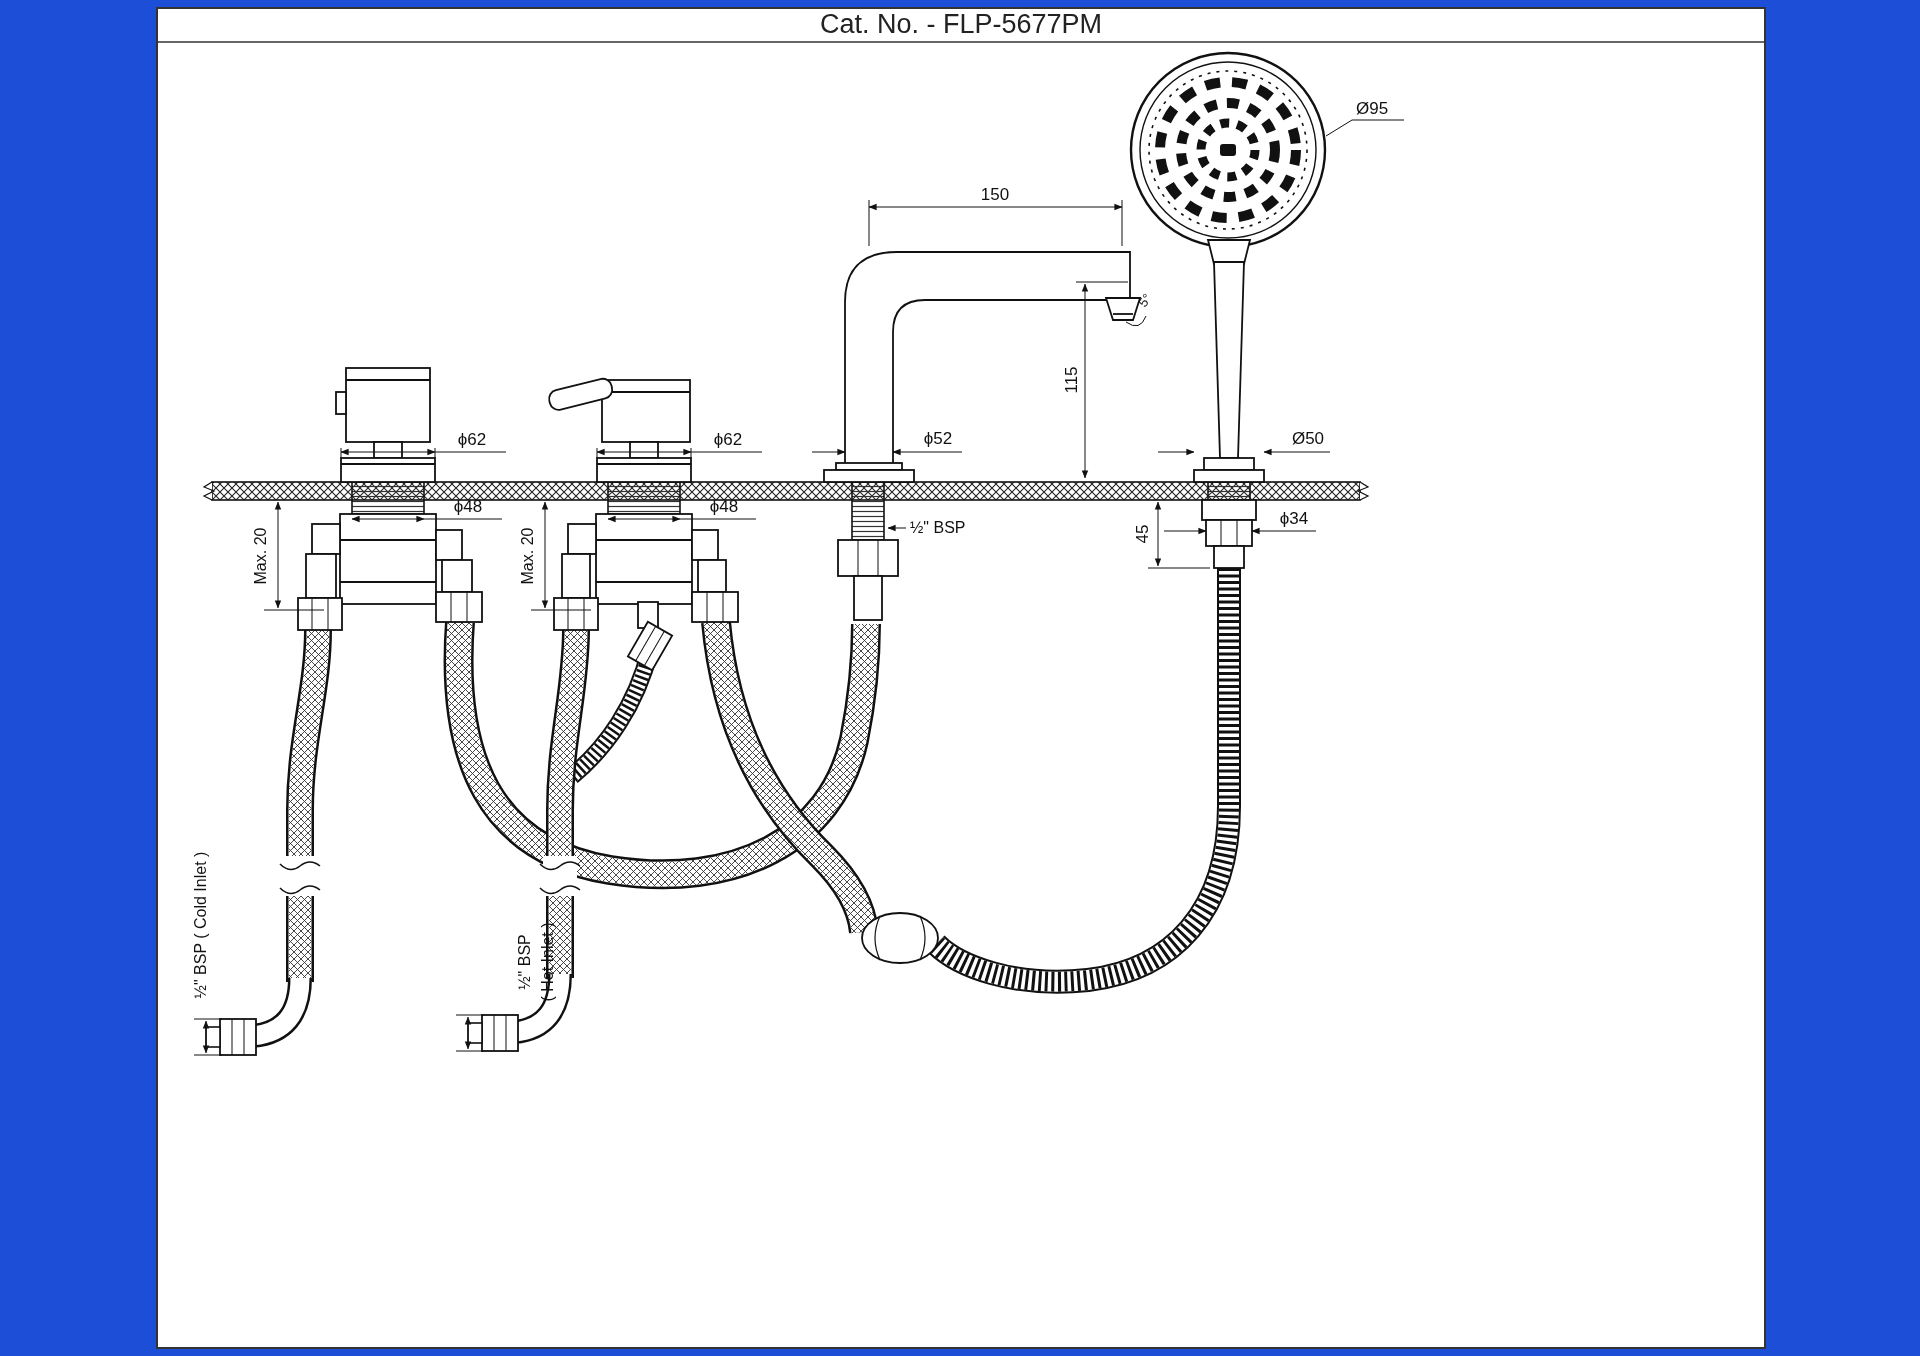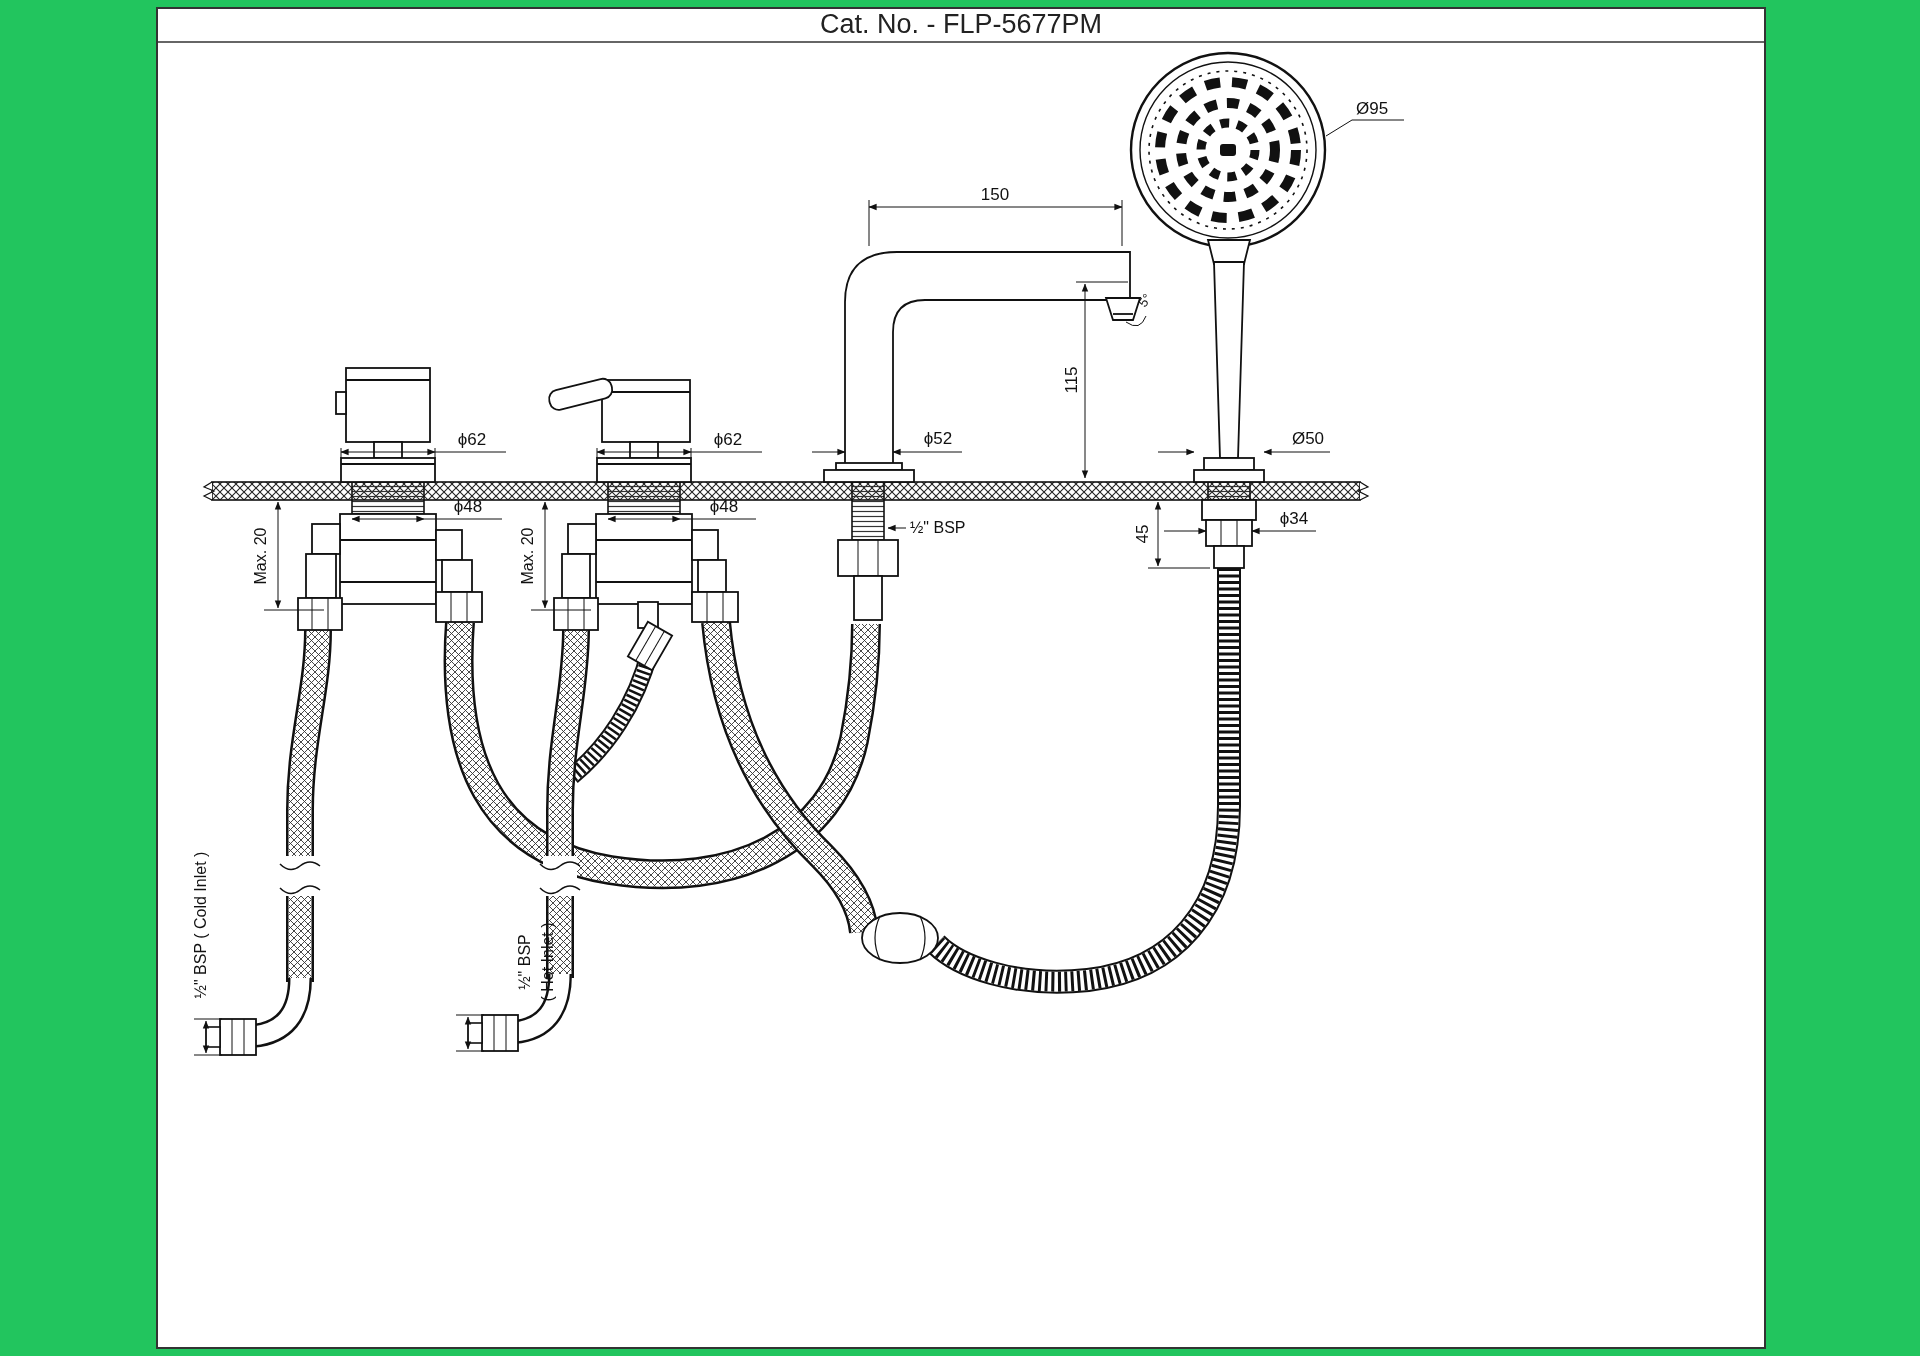--- a/index.html
+++ b/index.html
@@ -1,16 +1,16 @@
 <!DOCTYPE html>
 <html><head>
 <meta charset="utf-8">
 <style>
   html,body{margin:0;padding:0;background:#fff;}
-  .page{width:1920px;height:1356px;position:relative;background:#22c55e;font-family:"Liberation Sans",sans-serif;}
+  .page{width:1920px;height:1356px;position:relative;background:#1d4ed8;font-family:"Liberation Sans",sans-serif;}
   svg{display:block;}
   text{font-family:"Liberation Sans",sans-serif;fill:#111;}
   .t-title{font-size:27px;fill:#222;}
   .t-dim{font-size:17px;}
   .t-sm{font-size:16px;}
   .t-xs{font-size:13px;}
   .ol{fill:#fff;stroke:#111;stroke-width:1.8;}
   .ln{stroke:#111;stroke-width:1.8;fill:none;}
   .dim{stroke:#111;stroke-width:1;fill:none;}
   .tube-o{fill:none;stroke:#111;}

